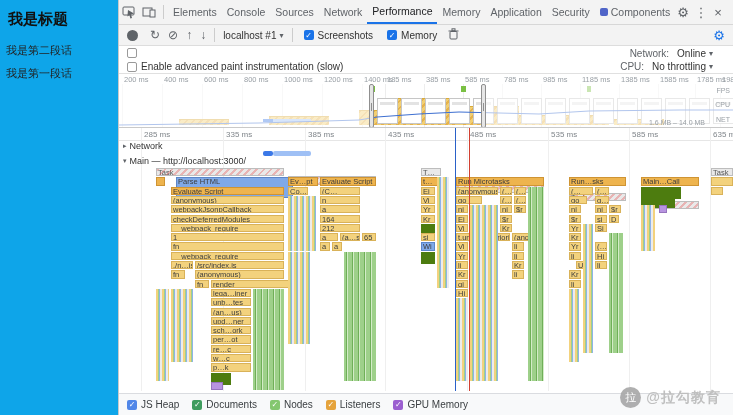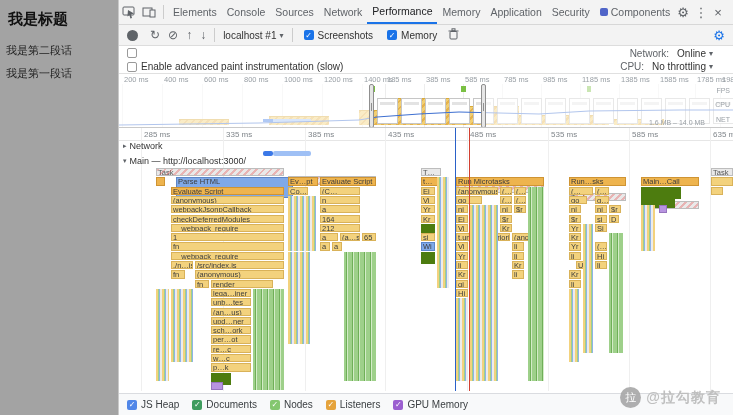--- a/index.html
+++ b/index.html
@@ -1,20 +1,20 @@
 <!DOCTYPE html>
 <html style="--accent: #1a73e8;"><head>
 <meta charset="utf-8">
 <style>
   html,body{margin:0;padding:0;background:#fff;}
   body{font-family:"Liberation Sans",sans-serif;}
   .stage{position:relative;width:733px;height:415px;overflow:hidden;background:#fff;}
 
   
-  .leftpane{position:absolute;left:0;top:0;width:118px;height:415px;background:#a3a3a3;}
+  .leftpane{position:absolute;left:0;top:0;width:118px;height:415px;background:#0ea5e9;}
   .leftpane h1{font-size:15px;margin:10px 0 14px 8px;color:#111;font-weight:bold;}
   .leftpane p{font-size:11px;margin:0 0 8px 6px;color:#222;}
 
   
   .devtools{position:absolute;left:118px;top:0;width:615px;height:415px;background:#fff;border-left:1px solid #c9c9c9;box-sizing:border-box;}
 
   
   .tabbar{position:absolute;left:0;top:0;width:100%;height:25px;background:#f3f3f3;border-bottom:1px solid #d7d7d7;display:flex;align-items:center;box-sizing:border-box;}
   .ticon{width:18px;height:18px;display:flex;align-items:center;justify-content:center;color:#5f6368;font-size:13px;margin:0 1px;flex:none;cursor:pointer;}
   .tabs{display:flex;height:100%;overflow:hidden;flex:1;}
@@ -353,21 +353,21 @@
         <div class="blk c-y" style="left: 52px; top: 214.5px; width: 113px; height: 8.3px;">checkDeferredModules</div>
         <div class="blk c-y" style="left: 52px; top: 223.8px; width: 113px; height: 8.3px;">__webpack_require__</div>
         <div class="blk c-y" style="left: 52px; top: 233.1px; width: 113px; height: 8.3px;">1</div>
         <div class="blk c-y" style="left: 52px; top: 242.4px; width: 113px; height: 8.3px;">fn</div>
         <div class="blk c-y" style="left: 52px; top: 251.7px; width: 113px; height: 8.3px;">__webpack_require__</div>
         <div class="blk c-y" style="left: 52px; top: 261px; width: 22px; height: 8.3px;">./n…js</div>
         <div class="blk c-y" style="left: 76px; top: 261px; width: 89px; height: 8.3px;">/src/index.js</div>
         <div class="blk c-y" style="left: 52px; top: 270.3px; width: 14px; height: 8.3px;">fn</div>
         <div class="blk c-y" style="left: 76px; top: 270.3px; width: 89px; height: 8.3px;">(anonymous)</div>
         <div class="blk c-y" style="left: 76px; top: 279.6px; width: 14px; height: 8.3px;">fn</div>
-        <div class="blk c-y" style="left: 92px; top: 279.6px; width: 62px; height: 8.3px;">render</div>
+        <div class="blk c-y" style="left: 92px; top: 279.6px; width: 87px; height: 8.3px;">render</div>
         <div class="blk c-y" style="left: 92px; top: 288.9px; width: 40px; height: 8.3px;">lega…iner</div>
         <div class="blk c-y" style="left: 92px; top: 298.2px; width: 40px; height: 8.3px;">unb…tes</div>
         <div class="blk c-y" style="left: 92px; top: 307.5px; width: 40px; height: 8.3px;">(an…us)</div>
         <div class="blk c-y" style="left: 92px; top: 316.8px; width: 40px; height: 8.3px;">upd…ner</div>
         <div class="blk c-y" style="left: 92px; top: 326.1px; width: 40px; height: 8.3px;">sch…ork</div>
         <div class="blk c-y" style="left: 92px; top: 335.4px; width: 40px; height: 8.3px;">per…ot</div>
         <div class="blk c-y" style="left: 92px; top: 344.7px; width: 40px; height: 8.3px;">re…c</div>
         <div class="blk c-y" style="left: 92px; top: 354px; width: 40px; height: 8.3px;">w…c</div>
         <div class="blk c-y" style="left: 92px; top: 363.3px; width: 40px; height: 8.3px;">p…k</div>
         <div class="blk c-speck-g" style="left: 134px; top: 288.9px; width: 31px; height: 101.3px;"></div>

